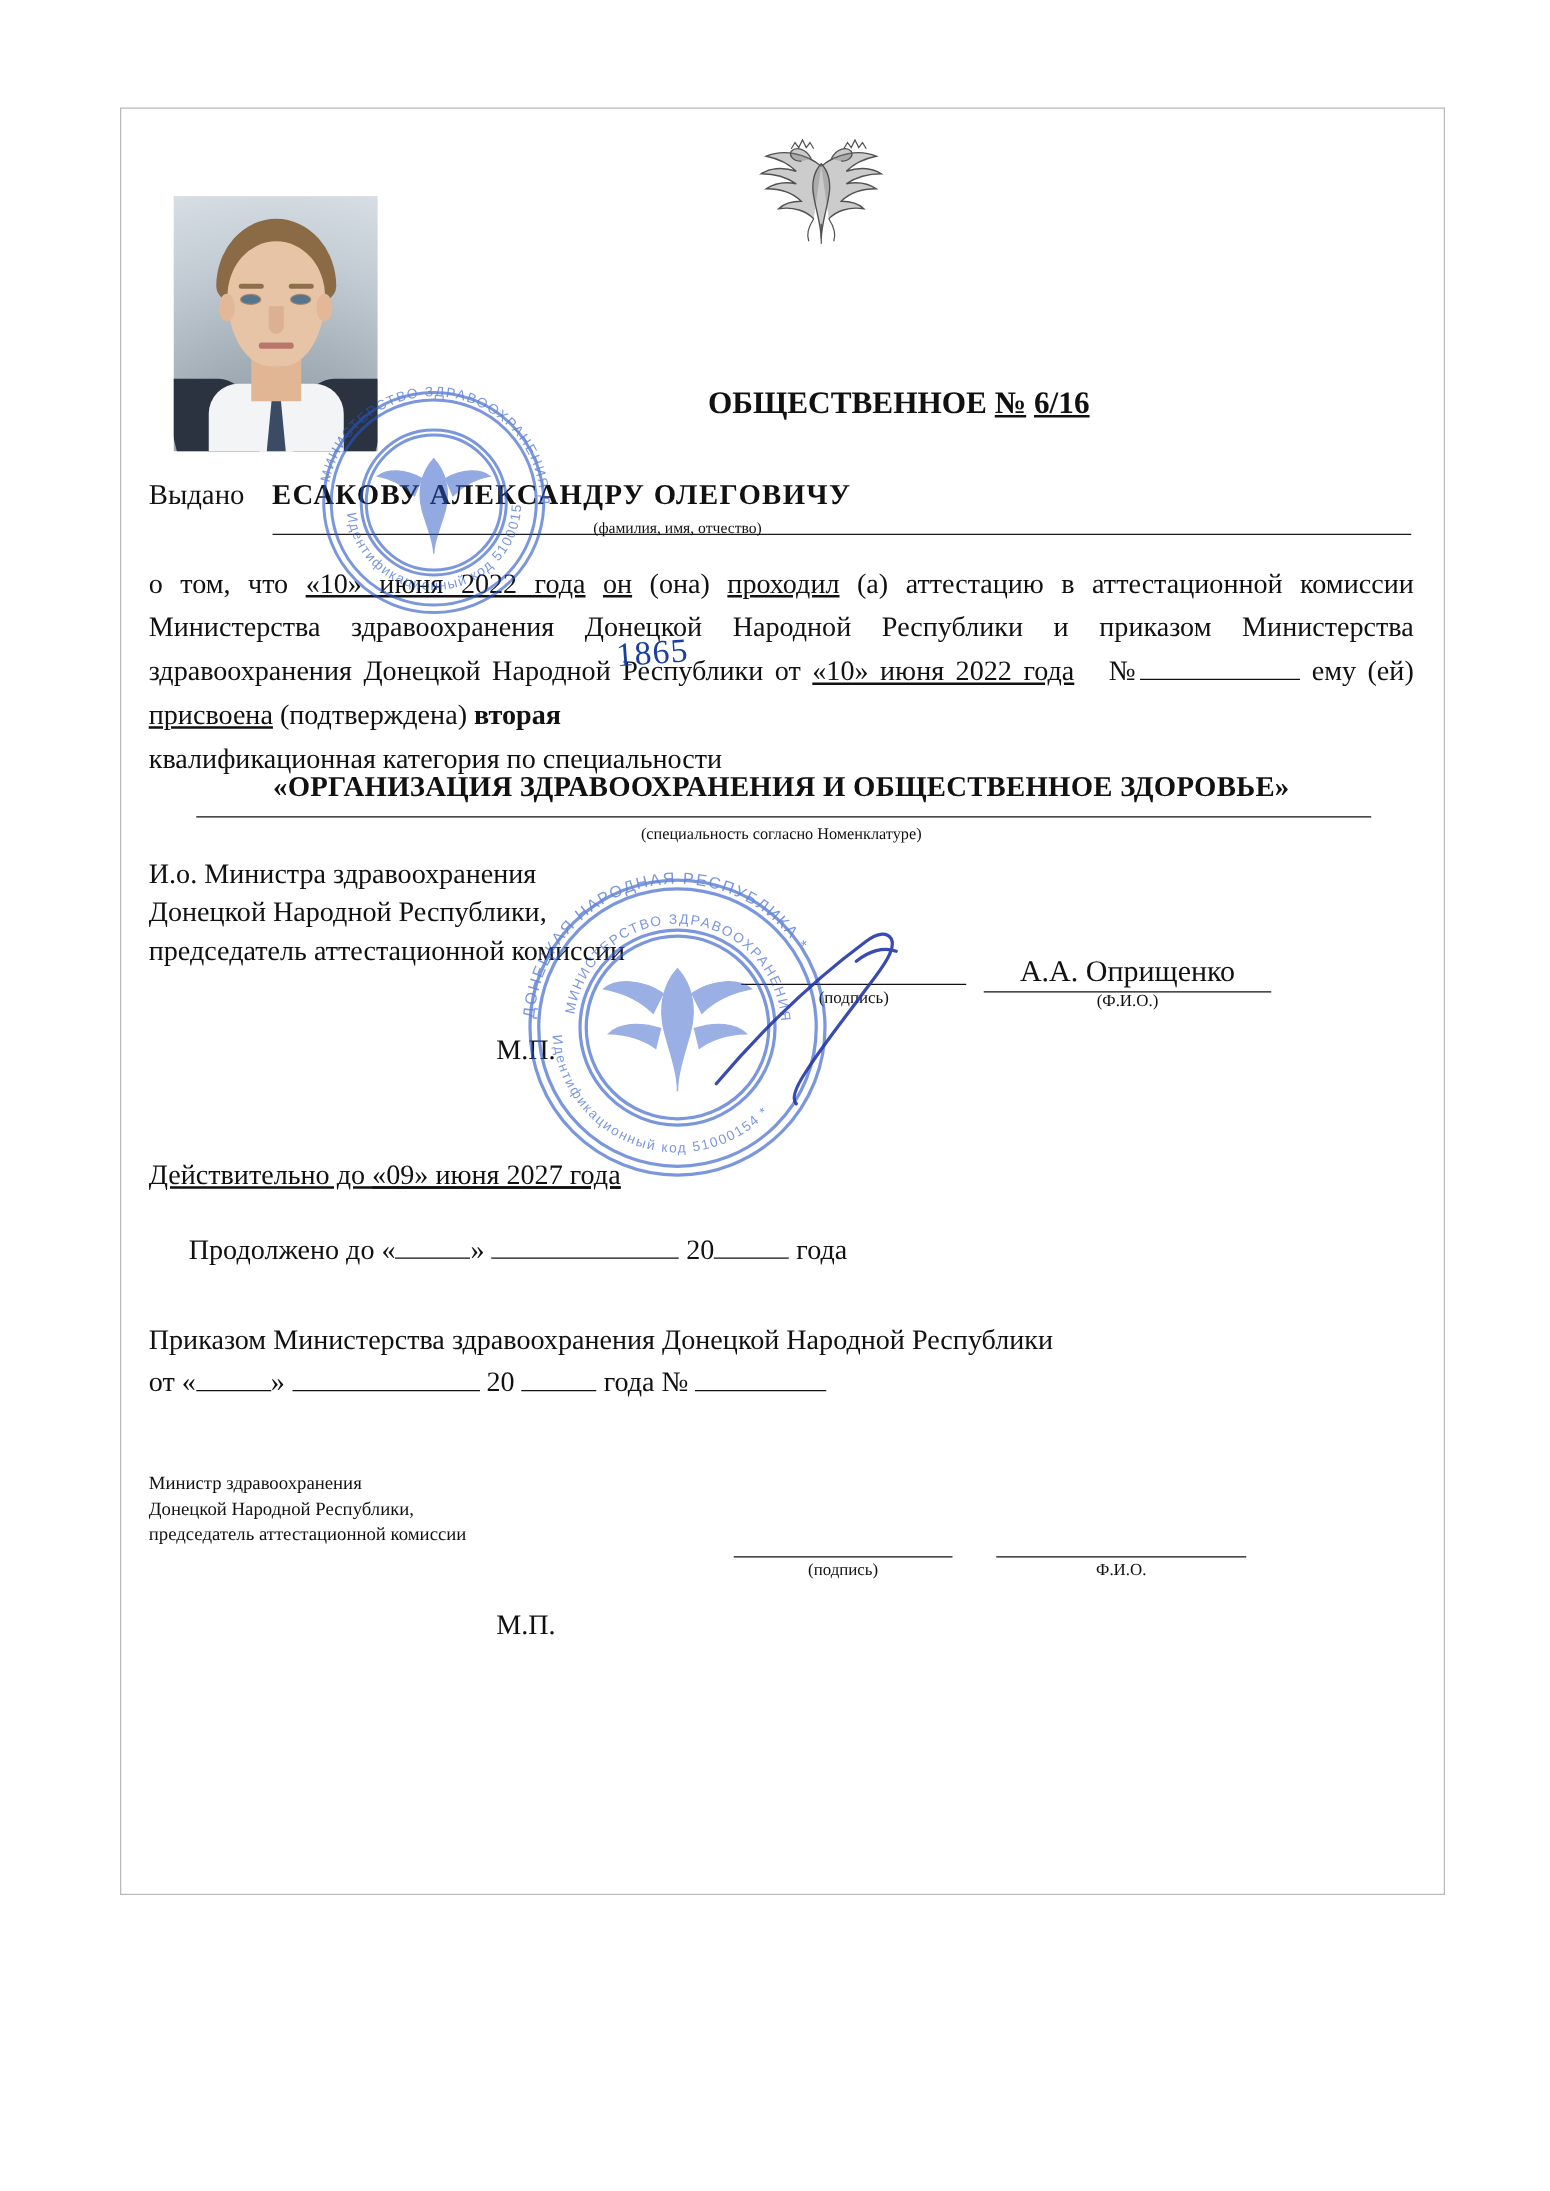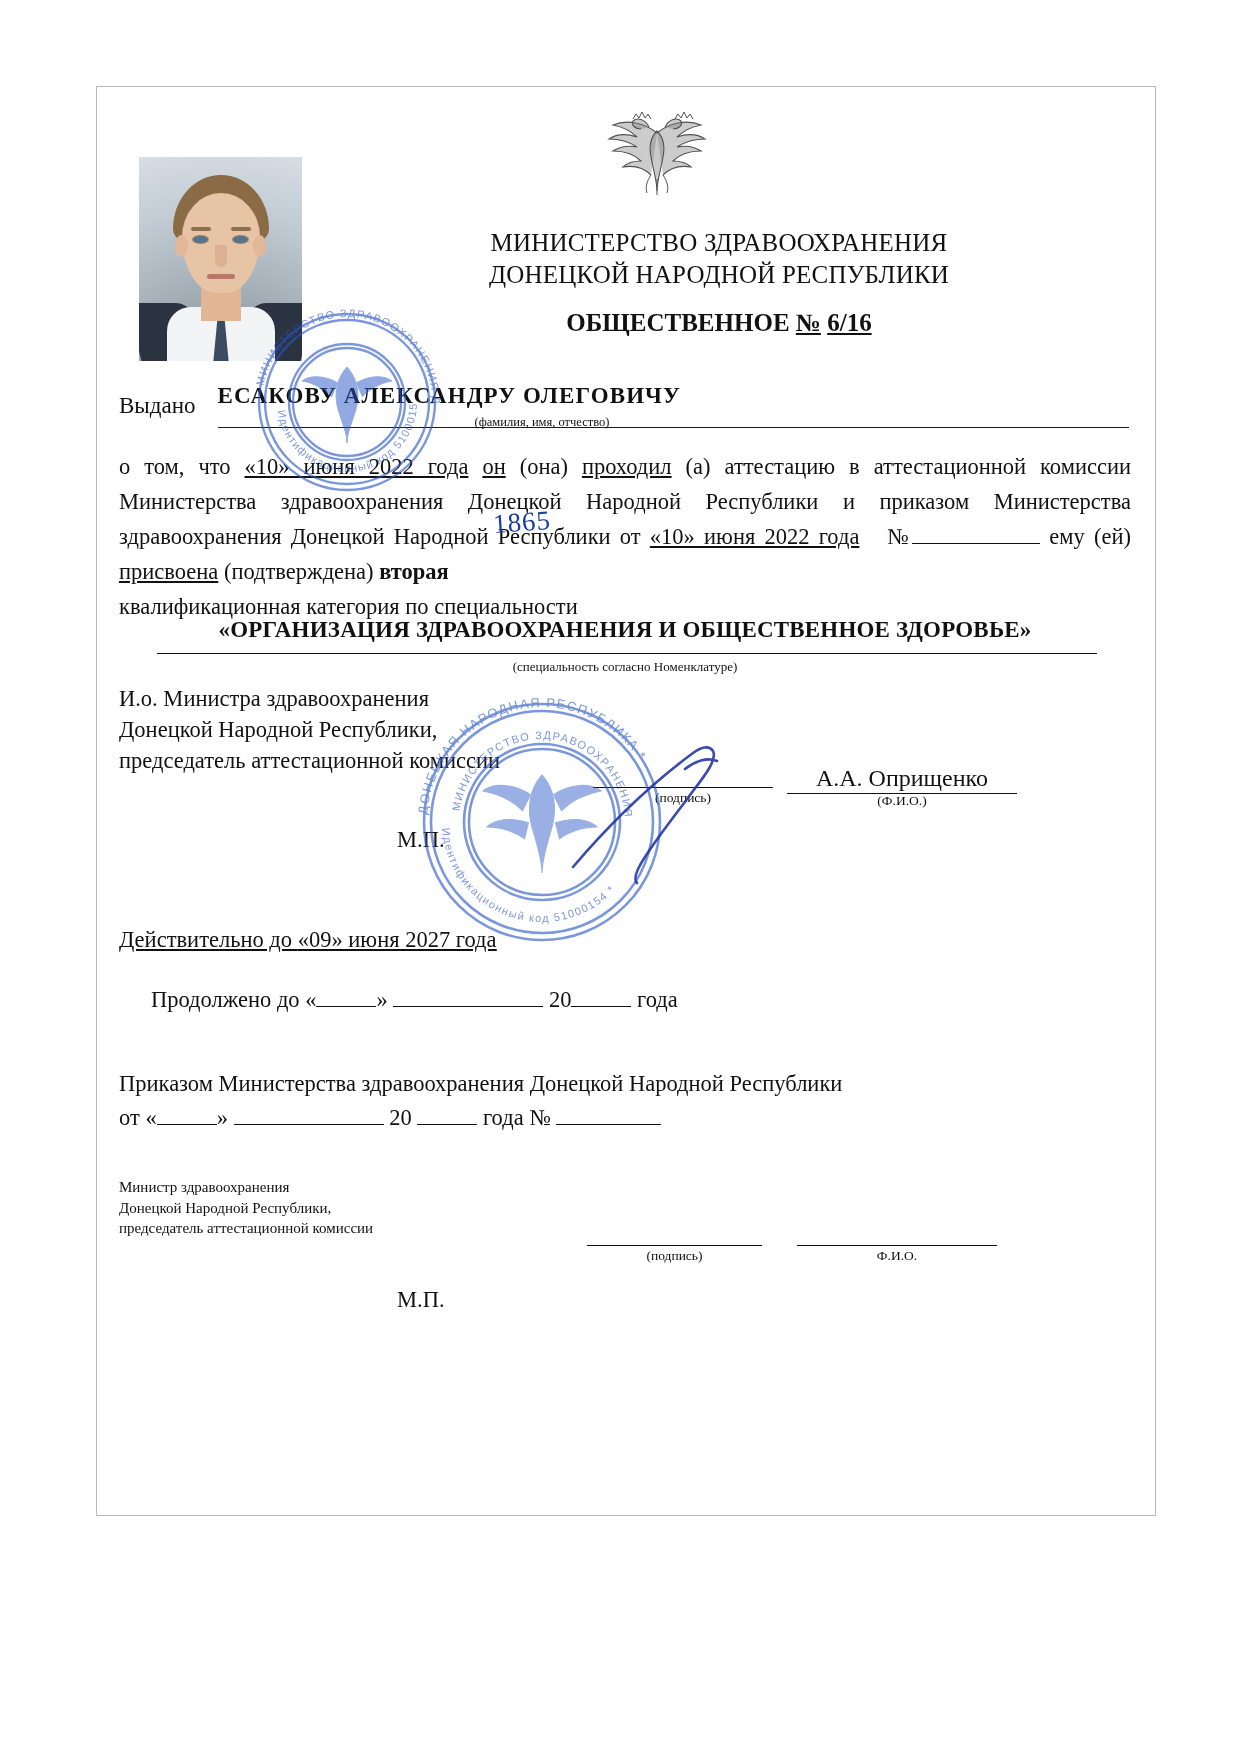--- a/index.html
+++ b/index.html
@@ -161,21 +161,21 @@
   }
   .cert-line .num { text-decoration: underline; }
 
   
   .issued-row {
     position: absolute;
     left: 22px;
     top: 296px;
     width: 1010px;
     display: flex;
-    align-items: center;
+    align-items: flex-start;
   }
   .issued-label {
     font-size: 23px;
     padding-right: 22px;
     white-space: nowrap;
   }
   .issued-name {
     flex: 1;
     font-size: 23px;
     font-weight: 700;
@@ -300,21 +300,20 @@
     top: 900px;
     font-size: 22.5px;
     margin-left: 32px;
   }
   .order {
     position: absolute;
     left: 22px;
     top: 968px;
     font-size: 22.5px;
     line-height: 1.5;
-    margin-top: 12px;
   }
   .ul-line {
     display: inline-block;
     border-bottom: 1.5px solid #111;
     vertical-align: baseline;
   }
   .w60 { width: 60px; }
   .w150 { width: 150px; }
   .w105 { width: 105px; }
 
@@ -428,24 +427,20 @@
         <path d="M36 8 l3 -5 l3 4 l3 -6 l3 6 l3 -4 l3 5" stroke-width="1"></path>
         <path d="M78 8 l3 -5 l3 4 l3 -6 l3 6 l3 -4 l3 5" stroke-width="1"></path>
 
         <path d="M60 20 C54 26 52 36 54 46 C56 58 60 70 60 80 C60 70 64 58 66 46 C68 36 66 26 60 20 Z" fill="#6a6a6a" fill-opacity=".4"></path>
 
         <path d="M54 64 C50 70 48 76 50 82 M60 68 L60 84 M66 64 C70 70 72 76 70 82" stroke-width="1"></path>
       </g>
     </svg>
   </div>
 
-  <div class="ministry">
-    <div>МИНИСТЕРСТВО ЗДРАВООХРАНЕНИЯ</div>
-    <div>ДОНЕЦКОЙ НАРОДНОЙ РЕСПУБЛИКИ</div>
-  </div>
 
   <div class="cert-line">
     <span>ОБЩЕСТВЕННОЕ</span>
     <span class="num">№</span>
     <span class="num">6/16</span>
   </div>
 
   <div class="issued-row">
     <div class="issued-label">Выдано</div>
     <div class="issued-name">ЕСАКОВУ  АЛЕКСАНДРУ  ОЛЕГОВИЧУ</div>

